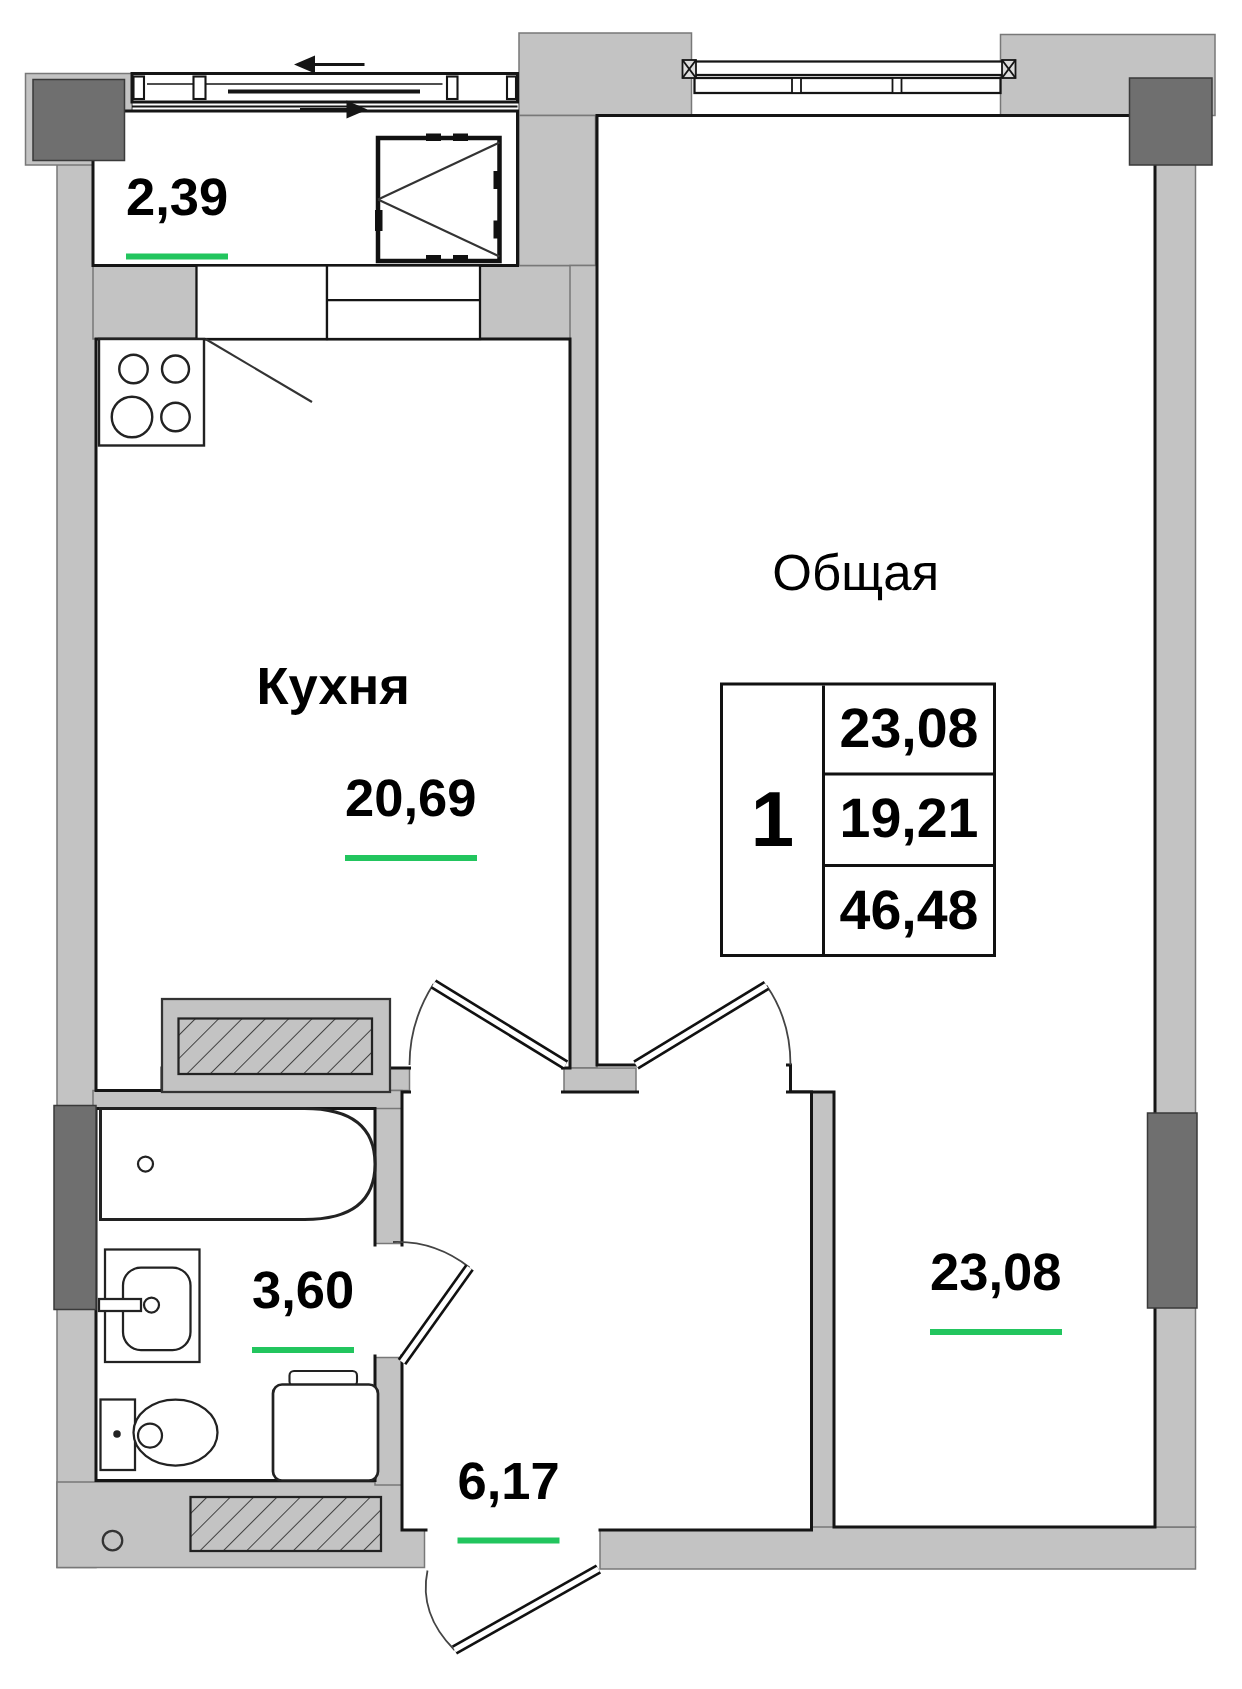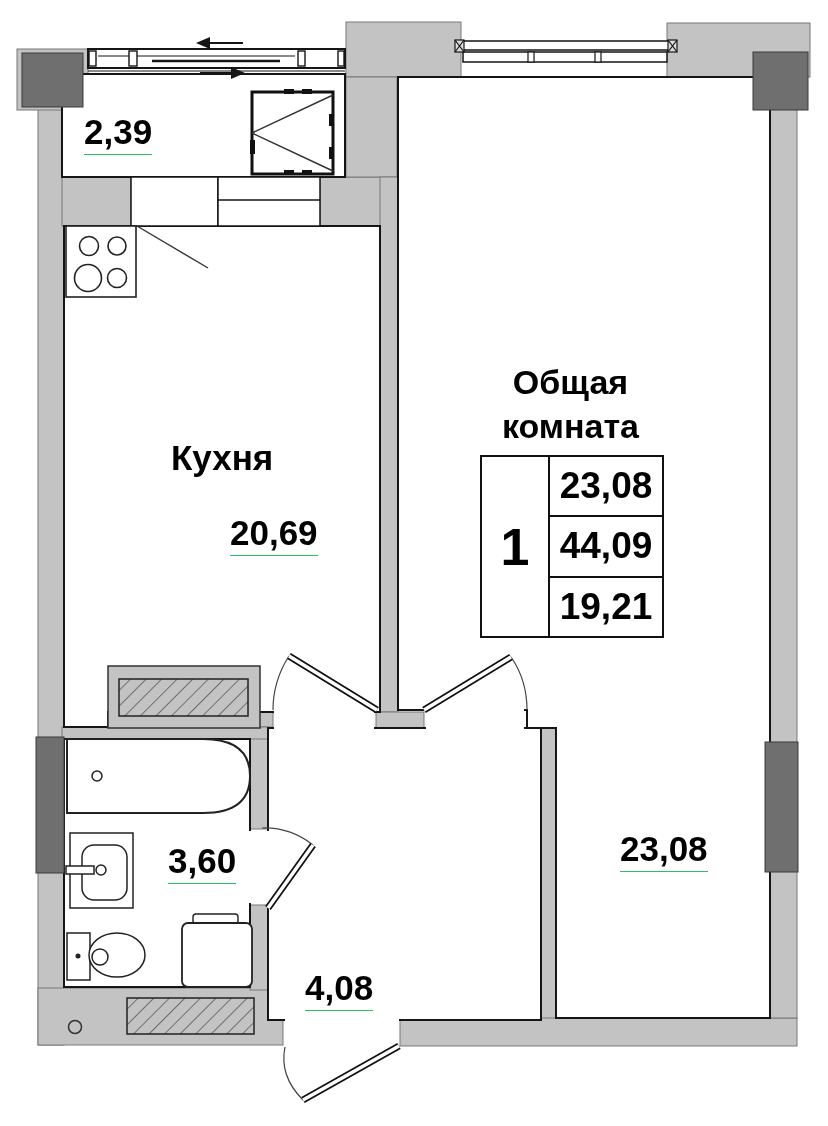--- a/index.html
+++ b/index.html
@@ -1,22 +1,22 @@
 <!DOCTYPE html>
 <html><head>
 <meta charset="utf-8">
 <style>
   html,body{margin:0;padding:0;background:#fff;}
   #plan{position:relative;width:828px;height:1126px;background:#fff;overflow:hidden;
         font-family:"Liberation Sans", sans-serif;}
   #plan svg{position:absolute;left:0;top:0;}
   .lbl{position:absolute;font-weight:700;font-size:35px;color:#000;line-height:1;white-space:nowrap;}
-  .u{border-bottom:1px solid #22c55e;padding-bottom:3px;}
+  .u{border-bottom:4px solid #22c55e;padding-bottom:18px;}
   .title{position:absolute;left:468px;top:360px;width:205px;text-align:center;
-         font-weight:700;font-size:34px;line-height:1.3;color:#000;}
+         font-weight:400;font-size:34px;line-height:1.3;color:#000;}
   .sumtable{position:absolute;left:480px;top:455px;width:184px;height:183px;
             border:2px solid #111;background:#fff;display:flex;box-sizing:border-box;}
   .unitcell{width:66px;border-right:2px solid #111;display:flex;align-items:center;
             justify-content:center;font-size:52px;font-weight:700;color:#000;}
   .rowswrap{flex:1;display:flex;flex-direction:column;}
   .arearow{flex:1;display:flex;align-items:center;justify-content:center;
            font-size:37px;font-weight:700;color:#000;border-top:2px solid #111;}
   .arearow:first-child{border-top:none;}
 </style>
 </head>
@@ -196,37 +196,36 @@
     <span class="u">2,39</span>
   </div>
 
   <div class="lbl" style="left:171px;top:440px;">Кухня</div>
   <div class="lbl" style="left:230px;top:515px;">
     <span class="u">20,69</span>
   </div>
 
   <div class="title">
     <div>Общая</div>
-    <div>комната</div>
   </div>
 
   <div class="lbl" style="left:620px;top:831px;">
     <span class="u">23,08</span>
   </div>
 
   <div class="lbl" style="left:168px;top:843px;">
     <span class="u">3,60</span>
   </div>
 
   <div class="lbl" style="left:305px;top:970px;">
-    <span class="u">4,08</span>
+    <span class="u">6,17</span>
   </div>
 
   <div class="sumtable">
     <div class="unitcell">1</div>
     <div class="rowswrap">
       <div class="arearow">23,08</div>
-      <div class="arearow">44,09</div>
       <div class="arearow">19,21</div>
+      <div class="arearow">46,48</div>
     </div>
   </div>
 
 </div>
 
 </body></html>

